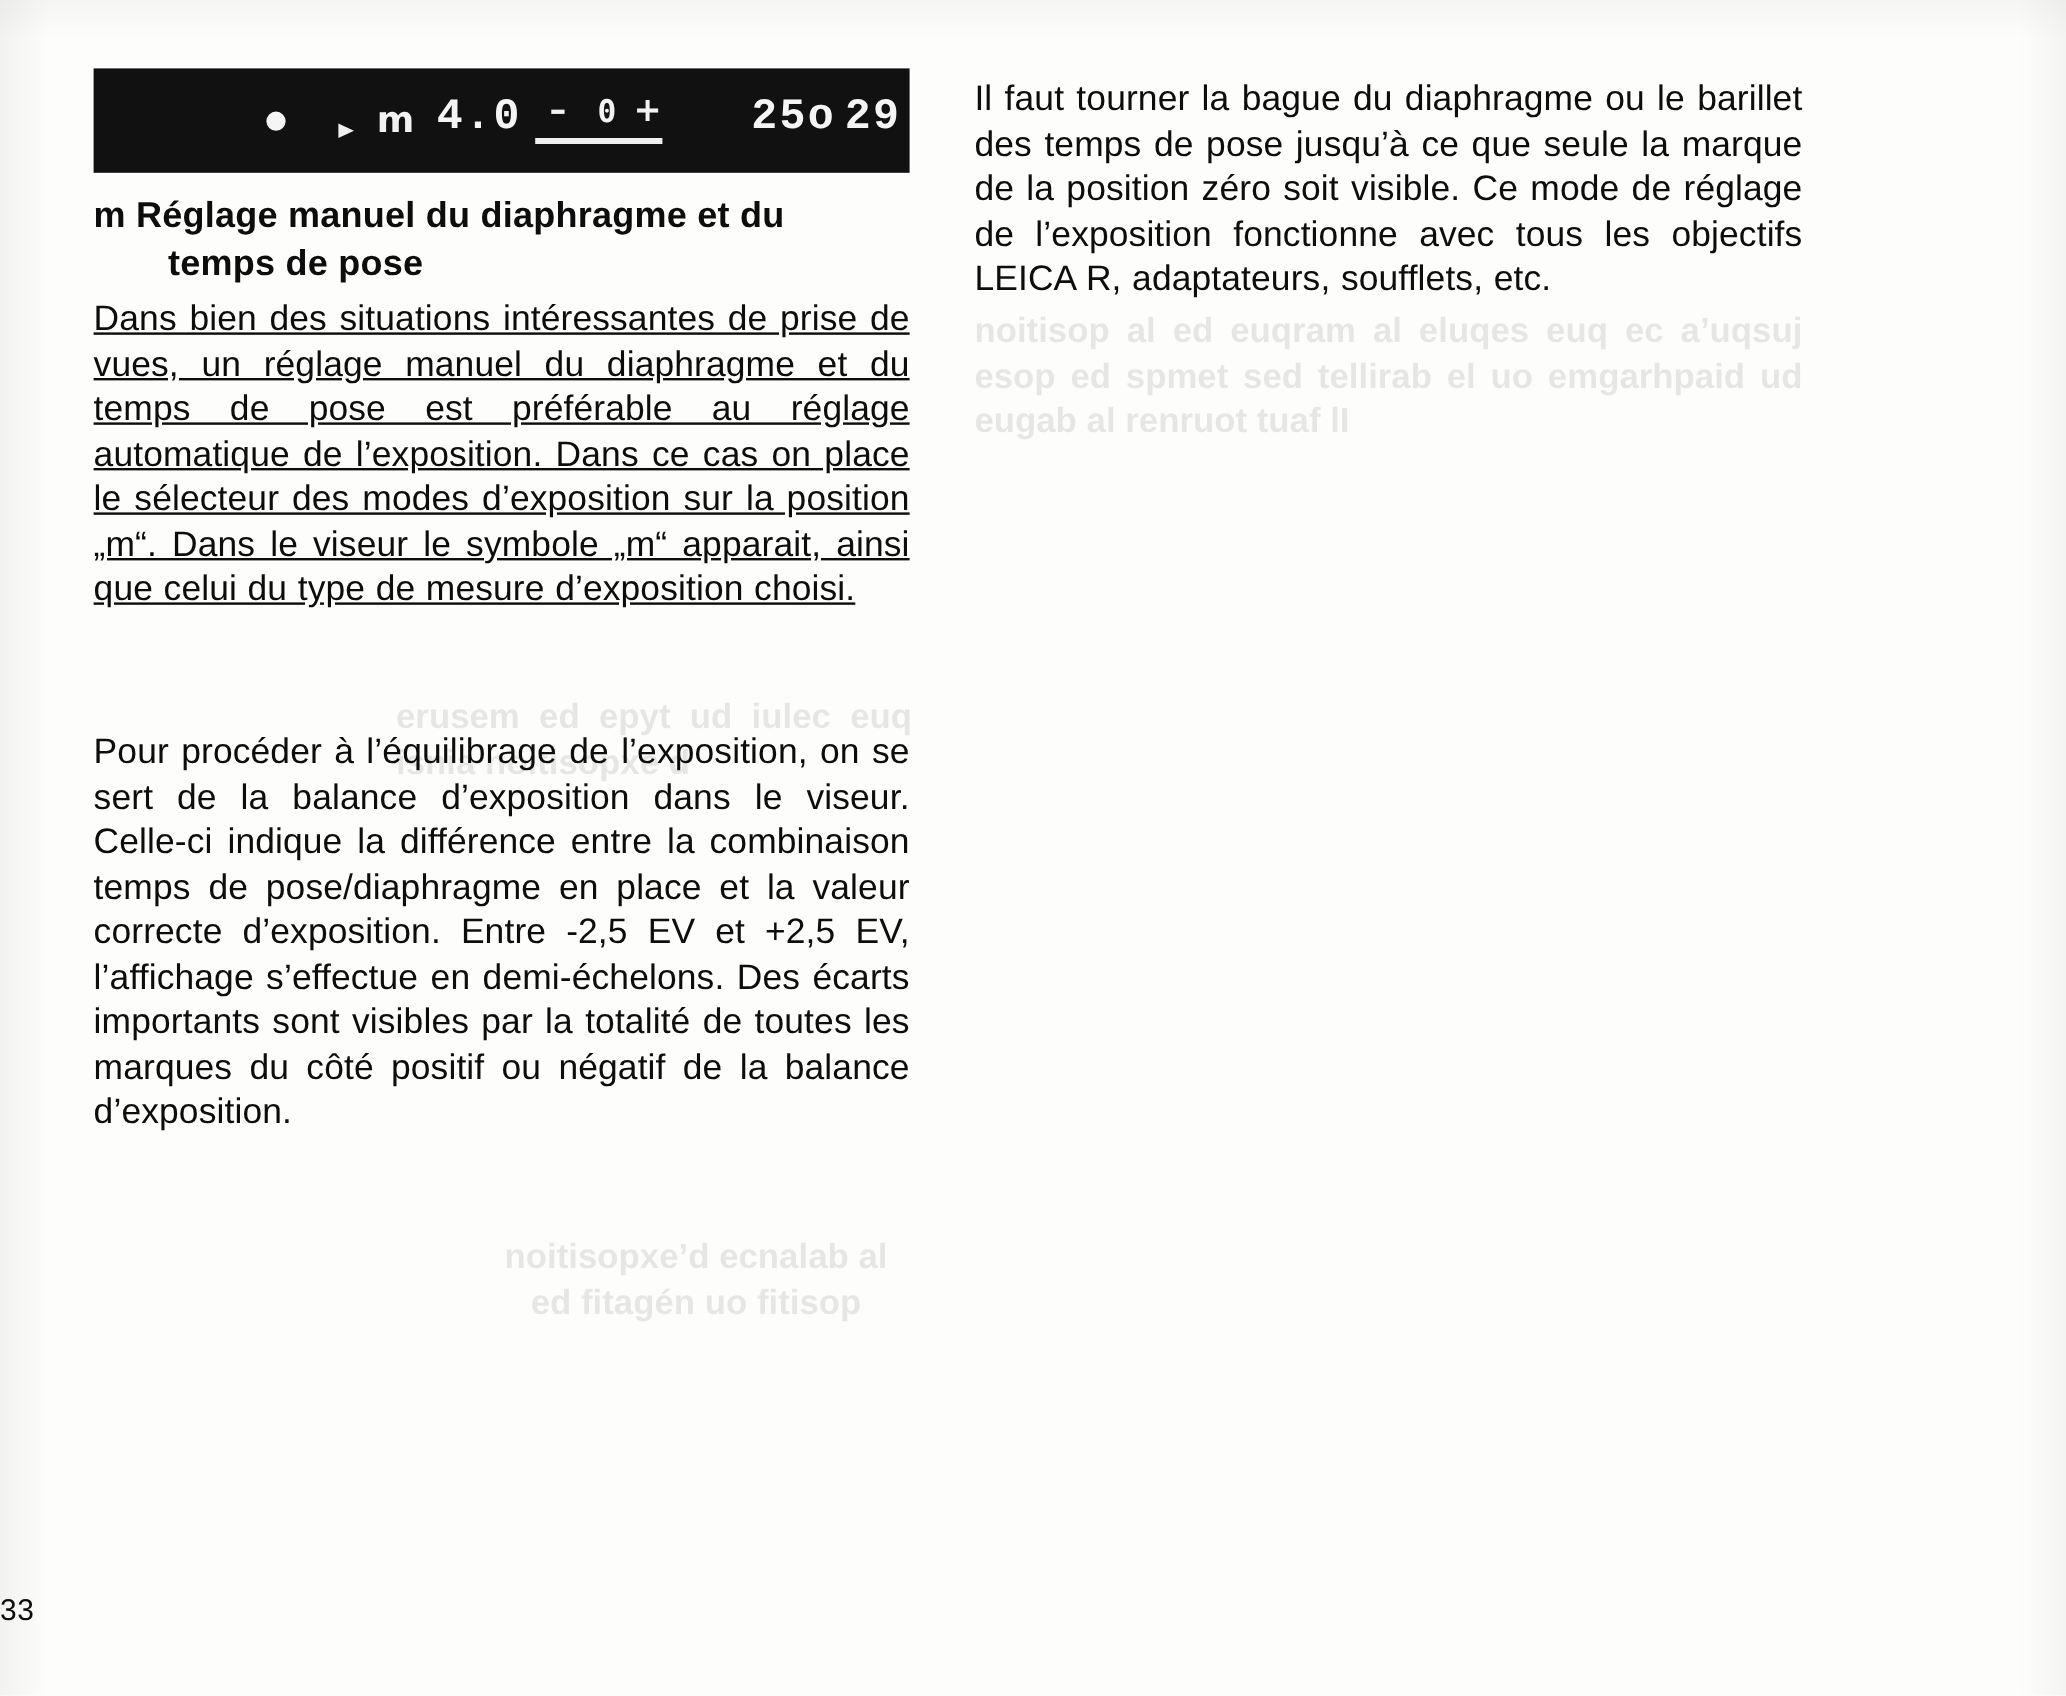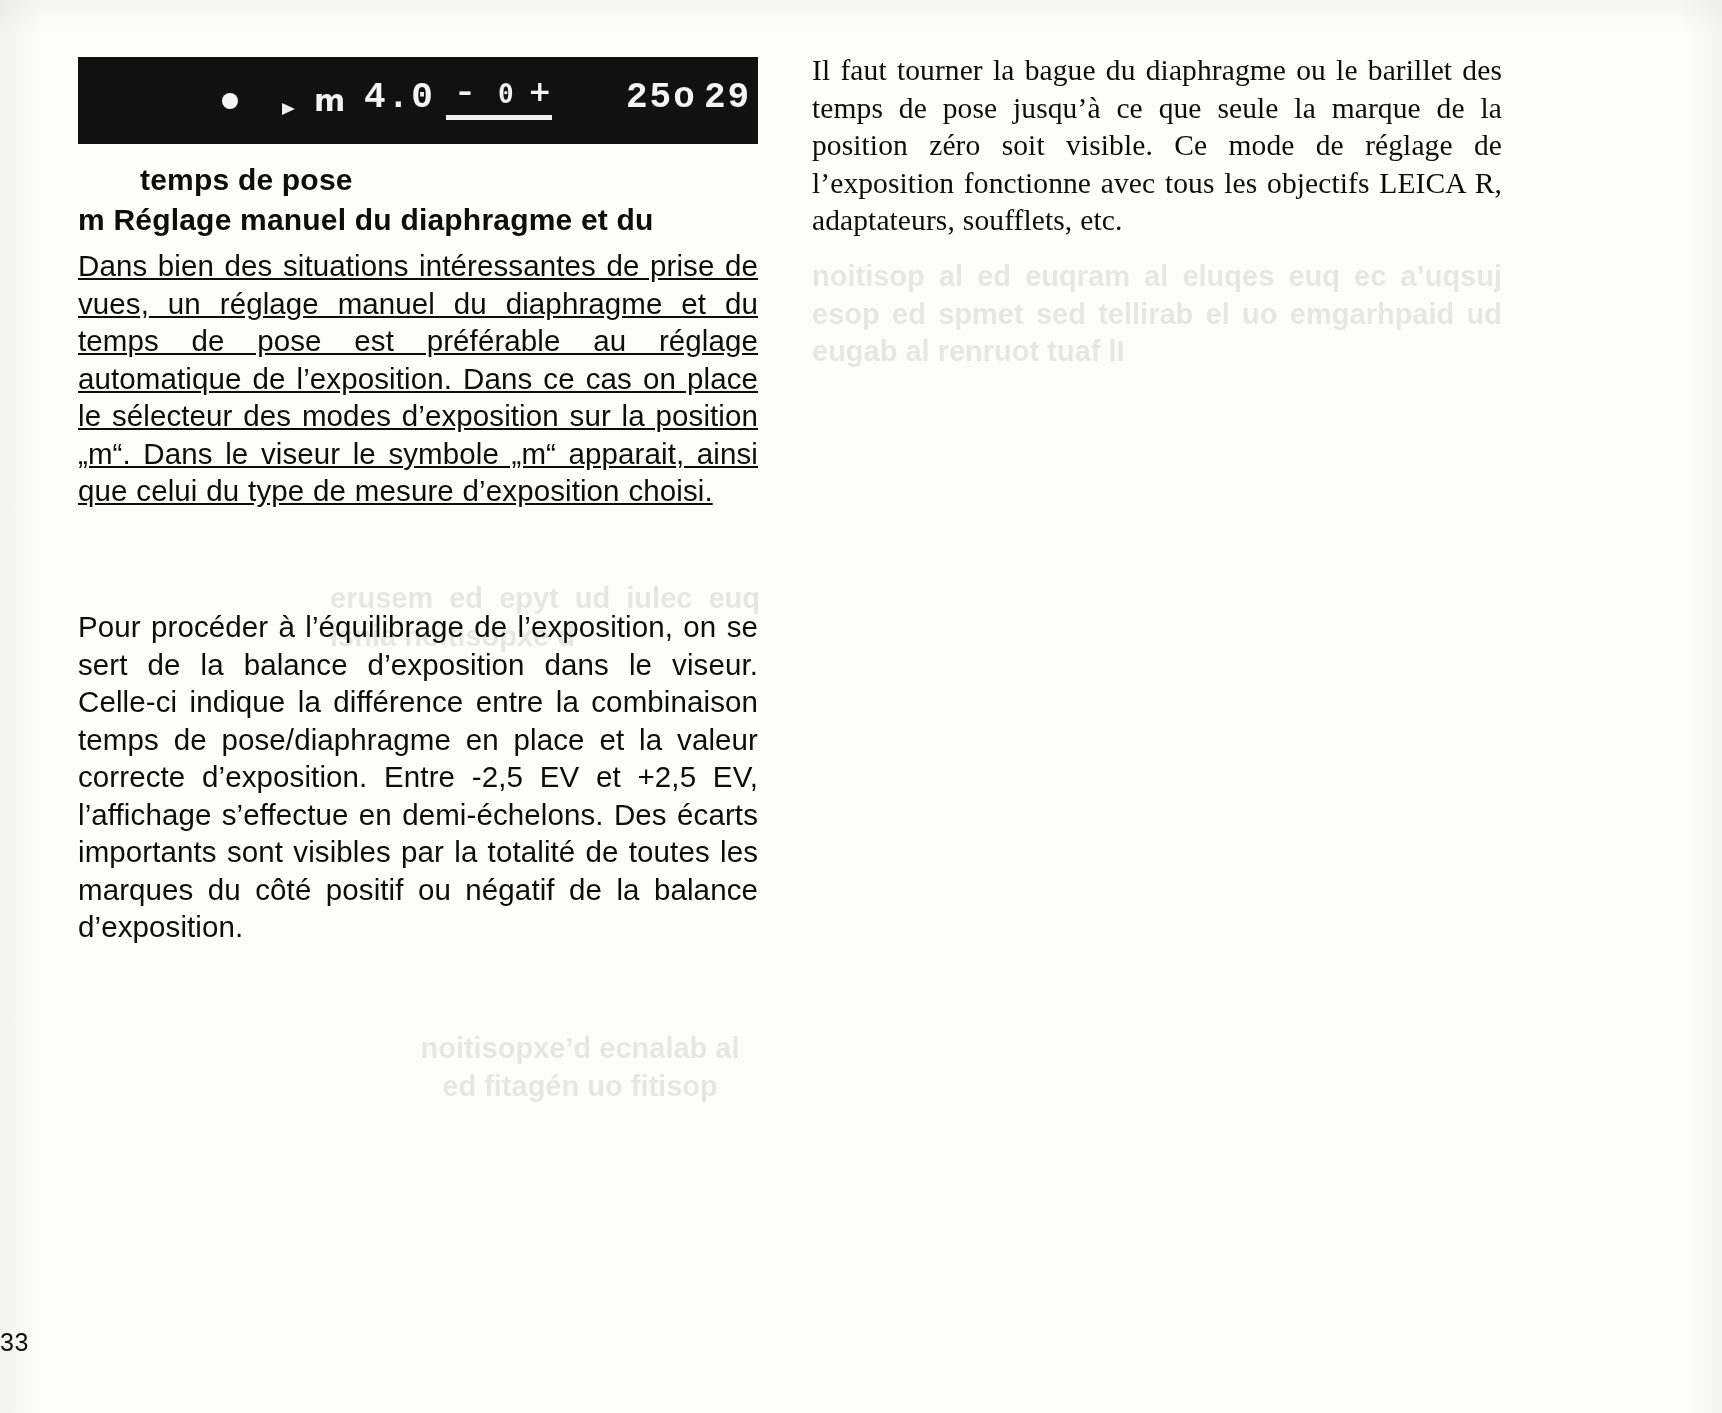--- a/index.html
+++ b/index.html
@@ -184,23 +184,22 @@
   }
   .para-b {
     position: absolute;
     left: 0;
     top: 608px;
     width: 680px;
   }
   .para-r1 {
     position: absolute;
     left: 0;
-    top: 52px;
+    top: 64px;
     width: 690px;
-    font-family: Liberation Serif, serif;
   }
 
   
   .ghost {
     position: absolute;
     color: rgba(30,30,30,0.10);
     font-size: 29px;
     line-height: 37.5px;
     text-align: justify;
     font-family: "Liberation Sans", sans-serif;
@@ -240,22 +239,22 @@
       <span class="seg vf-frames">29</span>
     </div>
   </div>
 
   <div class="ghost ghost-1">noitisop al ed euqram al eluqes euq ec a’uqsuj esop ed spmet sed tellirab el uo emgarhpaid ud eugab al renruot tuaf lI</div>
   <div class="ghost ghost-2">erusem ed epyt ud iulec euq isnia noitisopxe’d</div>
   <div class="ghost ghost-3">noitisopxe’d ecnalab al ed fitagén uo fitisop</div>
 
   <div class="col col-left">
     <div class="heading">
+      <span class="hang">m  Réglage manuel du diaphragme et du</span>
       <span class="hang" style="padding-left:62px; text-indent:0;">temps de pose</span>
-      <span class="hang">m  Réglage manuel du diaphragme et du</span>
     </div>
 
     <p class="body para-a">Dans bien des situations intéressantes de prise de vues, un réglage manuel du diaphragme et du temps de pose est préférable au réglage automatique de l’exposition. Dans ce cas on place le sélecteur des modes d’exposition sur la position „m“. Dans le viseur le symbole „m“ apparait, ainsi que celui du type de mesure d’exposition choisi.</p>
     <p class="body para-b">Pour procéder à l’équilibrage de l’exposition, on se sert de la balance d’exposition dans le viseur. Celle-ci indique la différence entre la combinaison temps de pose/diaphragme en place et la valeur correcte d’exposition. Entre -2,5 EV et +2,5 EV, l’affichage s’effectue en demi-échelons. Des écarts importants sont visibles par la totalité de toutes les marques du côté positif ou négatif de la balance d’exposition.</p>
   </div>
 
   <div class="col col-right">
     <p class="body para-r1">Il faut tourner la bague du diaphragme ou le barillet des temps de pose jusqu’à ce que seule la marque de la position zéro soit visible. Ce mode de réglage de l’exposition fonctionne avec tous les objectifs LEICA R, adaptateurs, soufflets, etc.</p>
   </div>
 

